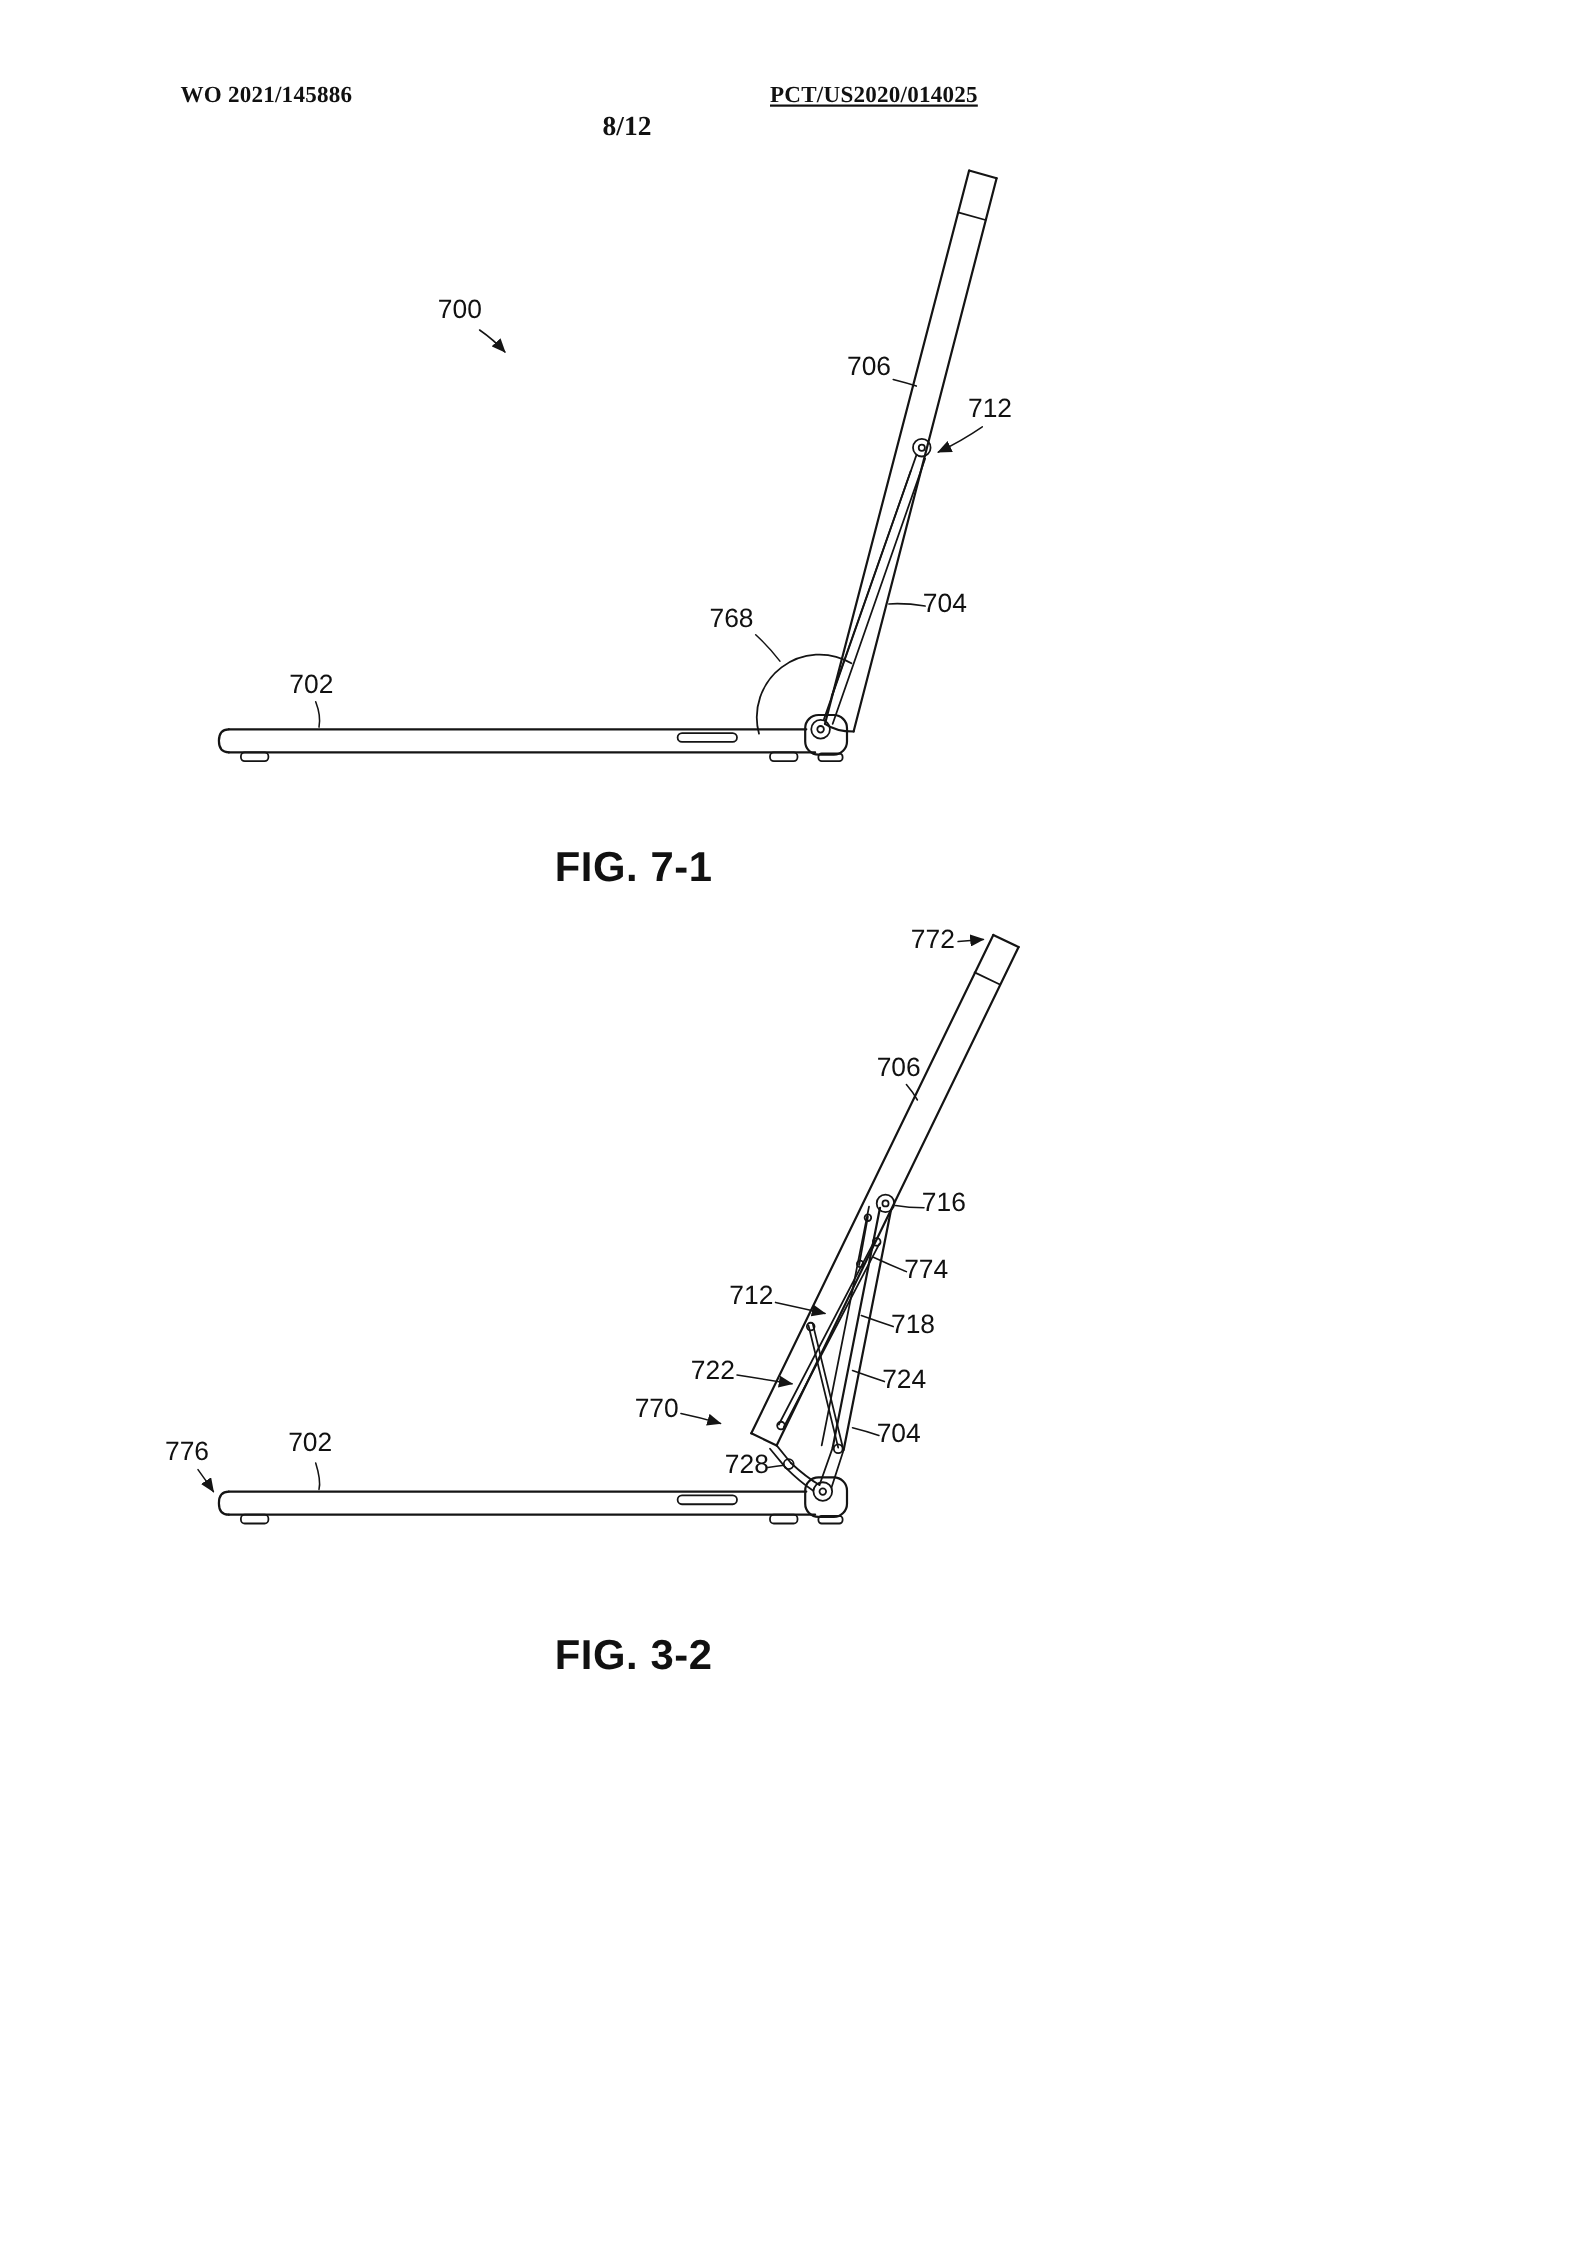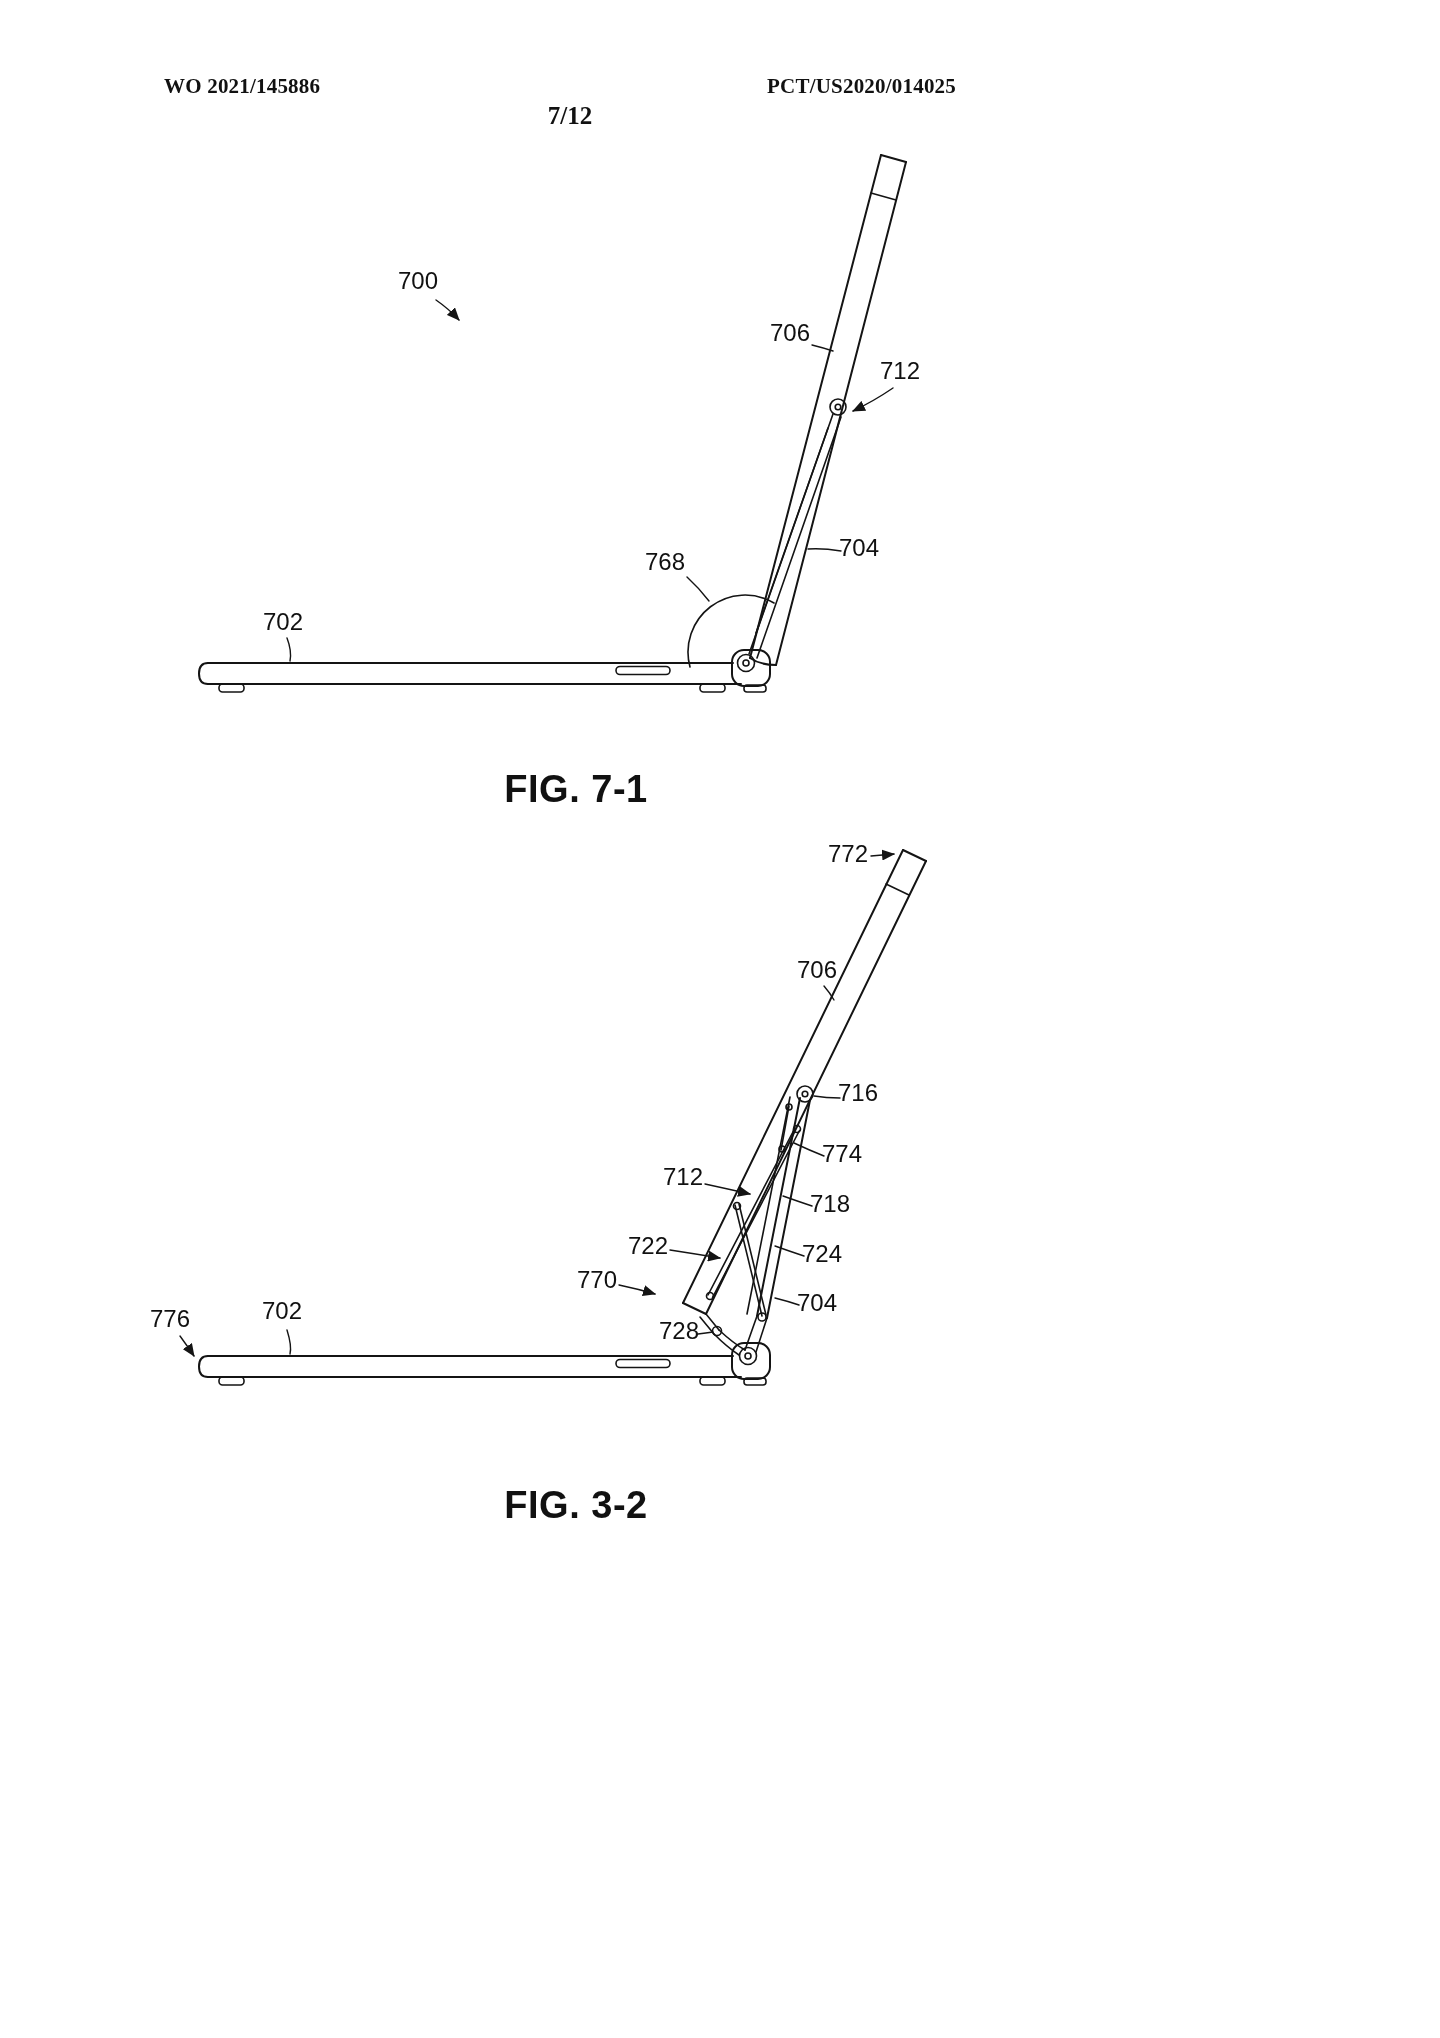--- a/index.html
+++ b/index.html
@@ -7,21 +7,21 @@
   .page {
     position:relative; width:1440px; height:2038px;
     background:#ffffff; margin:0 auto; overflow:hidden;
     font-family:"Liberation Serif", serif; color:#111;padding-left:16px;
   }
   .hdr {
     position:absolute; font-family:"Liberation Serif", serif;
     font-weight:bold; font-size:21px; color:#111; letter-spacing:.2px;
   }
   .hdr-left  { left:164px; top:74px; }
-  .hdr-right { left:700px; top:74px; width:256px; text-align:right; }
+  .hdr-right { left:700px; top:74px; width:256px; text-align:left;text-decoration:underline; }
   .sheet-no  {
     position:absolute; left:470px; top:102px; width:200px; text-align:center;
     font-family:"Liberation Serif", serif; font-weight:bold; font-size:25px; color:#111;
   }
   .fig-caption {
     position:absolute; left:416px; width:320px; text-align:center;
     font-family:"Liberation Sans", sans-serif; font-weight:bold;
     font-size:38px; color:#111; letter-spacing:.5px;
   }
   .cap-1 { top:768px; }
@@ -32,21 +32,21 @@
   .ldr  { fill:none; stroke:#141414; stroke-width:1.4; stroke-linecap:round; }
   .num  { font-family:"Liberation Sans", sans-serif; font-size:24px; fill:#111; text-anchor:middle; }
 </style>
 </head>
 <body>
 
 <div class="page">
 
   <div class="hdr hdr-left">WO 2021/145886</div>
   <div class="hdr hdr-right">PCT/US2020/014025</div>
-  <div class="sheet-no">7/12</div>
+  <div class="sheet-no">8/12</div>
 
   <svg class="art" width="1440" height="2038" viewBox="0 0 1440 2038" xmlns="http://www.w3.org/2000/svg">
 
     <defs>
       <marker id="ah" markerUnits="userSpaceOnUse" markerWidth="14" markerHeight="11" refX="12" refY="5.5" orient="auto">
         <path d="M0,0 L13,5.5 L0,11 Z" fill="#141414"></path>
       </marker>
     </defs>
 
     <g>

